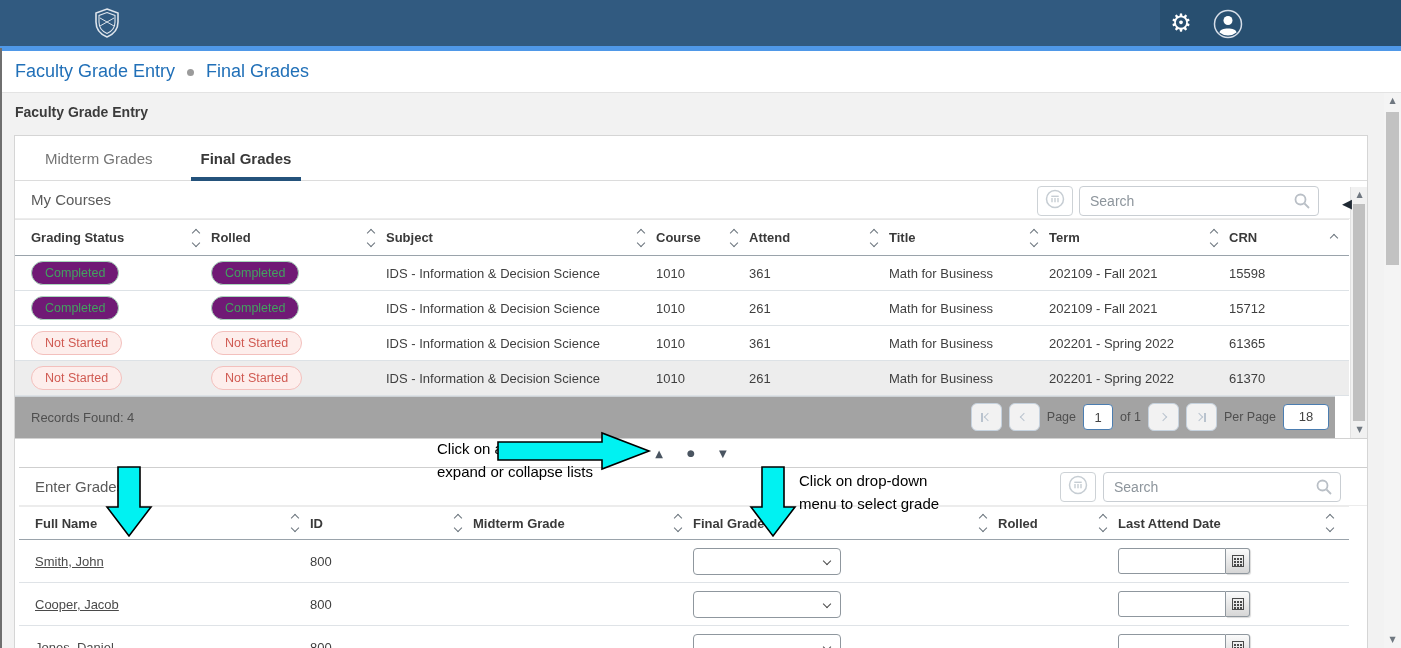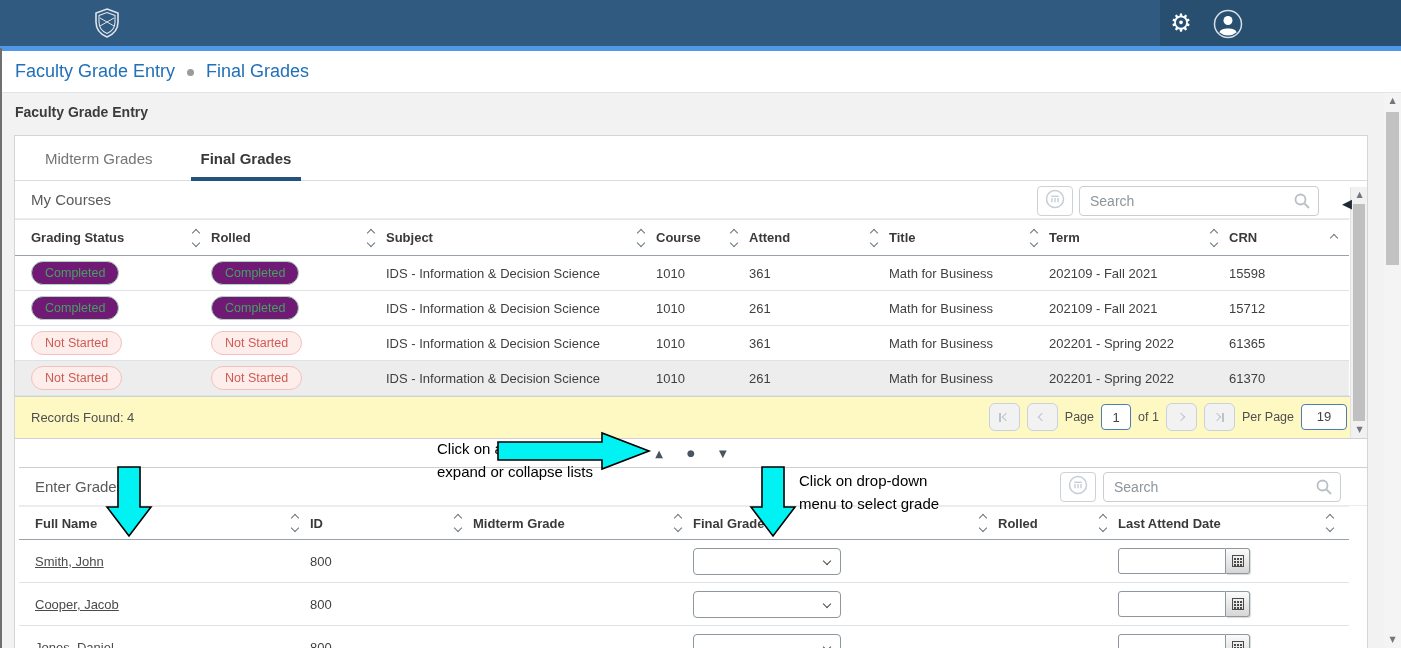--- a/index.html
+++ b/index.html
@@ -60,21 +60,21 @@
            border-bottom:1px solid #9aa3ab; font-size:13px; font-weight:700; color:#3a3a3a; }
   .th { display:flex; align-items:center; justify-content:space-between; padding-right:12px; cursor:pointer; }
   .rows { position:absolute; left:0; right:18px; top:120px; }
   .row { height:35px; border-bottom:1px solid #dde2e6; font-size:13px; color:#3f3f3f; cursor:pointer; background:#fff; }
   .row.highlighted { background:#ededed; }
   .pill { display:inline-block; padding:4px 13px; border-radius:12px; font-size:12.5px; }
   .pill.green { background:#701a75; border:1px solid #a9d8bb; color:#43a15f; }
   .pill.red { background:#fdeeec; border:1px solid #f3c0bd; color:#d05a52; }
 
   
-  .tfoot { position:absolute; left:0; right:14px; top:260px; height:42px; border-top:1px solid #cdd2d6; background:#fef9c3; }
+  .tfoot { position:absolute; left:0; right:32px; top:260px; height:42px; border-top:1px solid #cdd2d6; background:#a3a3a3; }
   .records { position:absolute; left:16px; top:13px; font-size:13px; color:#4f4f4f; }
   .pag { position:absolute; right:6px; top:6px; display:flex; align-items:center; gap:7px; }
   .pbtn { width:31px; height:28px; border:1px solid #c6d2de; border-radius:6px; background:#f2f2f2;
           display:flex; align-items:center; justify-content:center; gap:2px; cursor:default; }
   .pbtn .chev { border-color:#b9c3ce; width:6px; height:6px; }
   .chl { transform:rotate(135deg); } .chr { transform:rotate(-45deg); }
   .pbtn .bar { width:2px; height:9px; background:#b9c3ce; }
   .plabel { font-size:12.5px; color:#4f4f4f; }
   .pinput { width:30px; height:26px; border:1.5px solid #4b7db0; border-radius:4px; text-align:center;
             font-size:13px; color:#444; font-family:inherit; outline:none; }
@@ -306,21 +306,21 @@
         <input class="pinput" value="1" style="">
         <span class="plabel">of 1</span>
         <div class="pbtn">
           <span class="chev chr"></span>
         </div>
         <div class="pbtn">
           <span class="chev chr"></span>
             <span class="bar"></span>
         </div>
         <span class="plabel">Per Page</span>
-        <div class="perpage-btn">19</div>
+        <div class="perpage-btn">18</div>
       </div>
     </div>
 
     <div class="inner-scroll">
       <div class="sc-arrow" style="top:0;">▲</div>
       <div class="thumb"></div>
       <div class="sc-arrow" style="bottom:0;">▼</div>
     </div>
     <div class="collapse-tri">◀</div>
 

